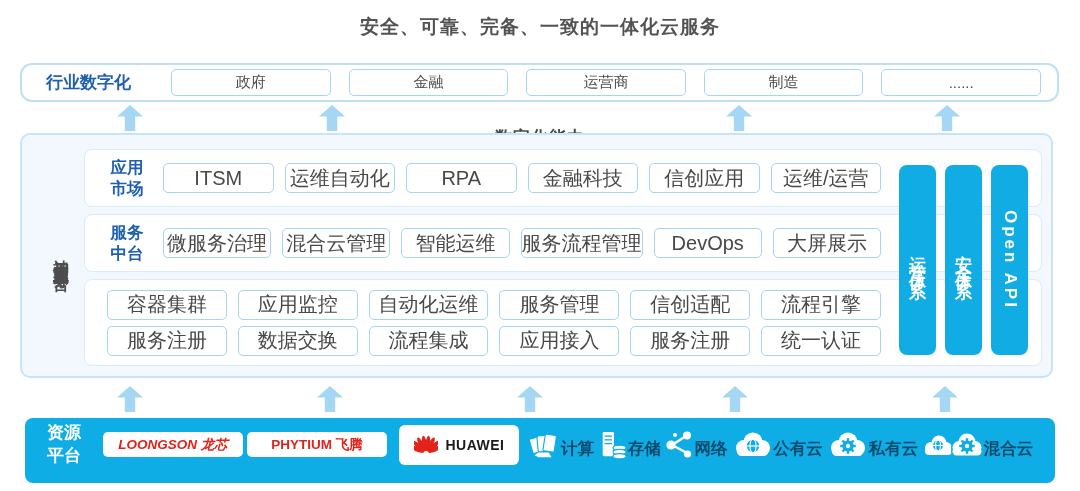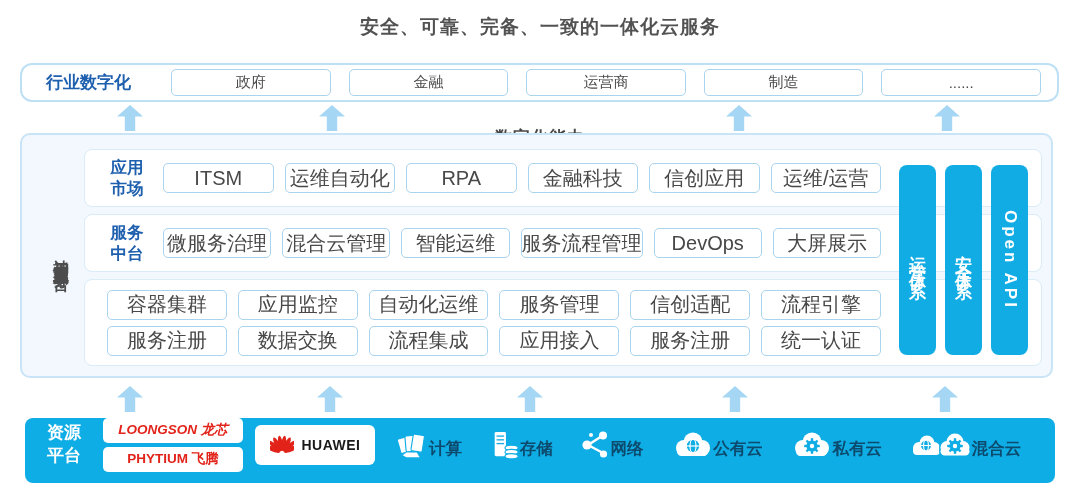--- a/index.html
+++ b/index.html
@@ -48,21 +48,21 @@
     display:flex;align-items:center;justify-content:center;}
   .pillar-1{left:877px;}.pillar-2{left:923px;}.pillar-3{left:969px;}
   .pillar span{writing-mode:vertical-rl;color:#fff;font-weight:bold;font-size:17px;white-space:nowrap;}
   .pillar-zh span{text-orientation:upright;letter-spacing:9px;}
   .pillar-en span{letter-spacing:3px;}
   
   .resource-bar{position:absolute;left:25px;top:418px;width:1030px;height:65px;box-sizing:border-box;
     background:#0FADE5;border-radius:8px;display:flex;align-items:center;padding:0 20px 12px 22px;}
   .res-label{flex:0 0 44px;color:#fff;font-weight:bold;font-size:17px;}
   .res-label-inner{width:38px;word-break:break-all;line-height:1.35;}
-  .vendor-stack{display:flex;flex-direction:column;gap:4px;margin-left:12px;}
+  .vendor-stack{display:flex;flex-direction:row;gap:4px;margin-left:12px;}
   .vendor-pill{width:140px;height:25px;background:#fff;border-radius:5px;display:flex;align-items:center;
     justify-content:center;font-size:13.5px;font-weight:bold;color:#E2231A;box-sizing:border-box;}
   .vendor-pill.loongson{font-style:italic;}
   .huawei-box{width:120px;height:40px;background:#fff;border-radius:6px;display:flex;align-items:center;
     justify-content:center;gap:8px;margin-left:12px;}
   .huawei-text{font-size:14px;font-weight:bold;color:#1a1a1a;letter-spacing:0.5px;}
   .res-items{flex:1;display:flex;align-items:center;justify-content:space-around;margin-left:8px;}
   .res-item{display:flex;align-items:flex-end;color:#0c4a6e;font-size:16.5px;font-weight:bold;white-space:nowrap;}
   .res-item svg{display:block;}
 </style>

